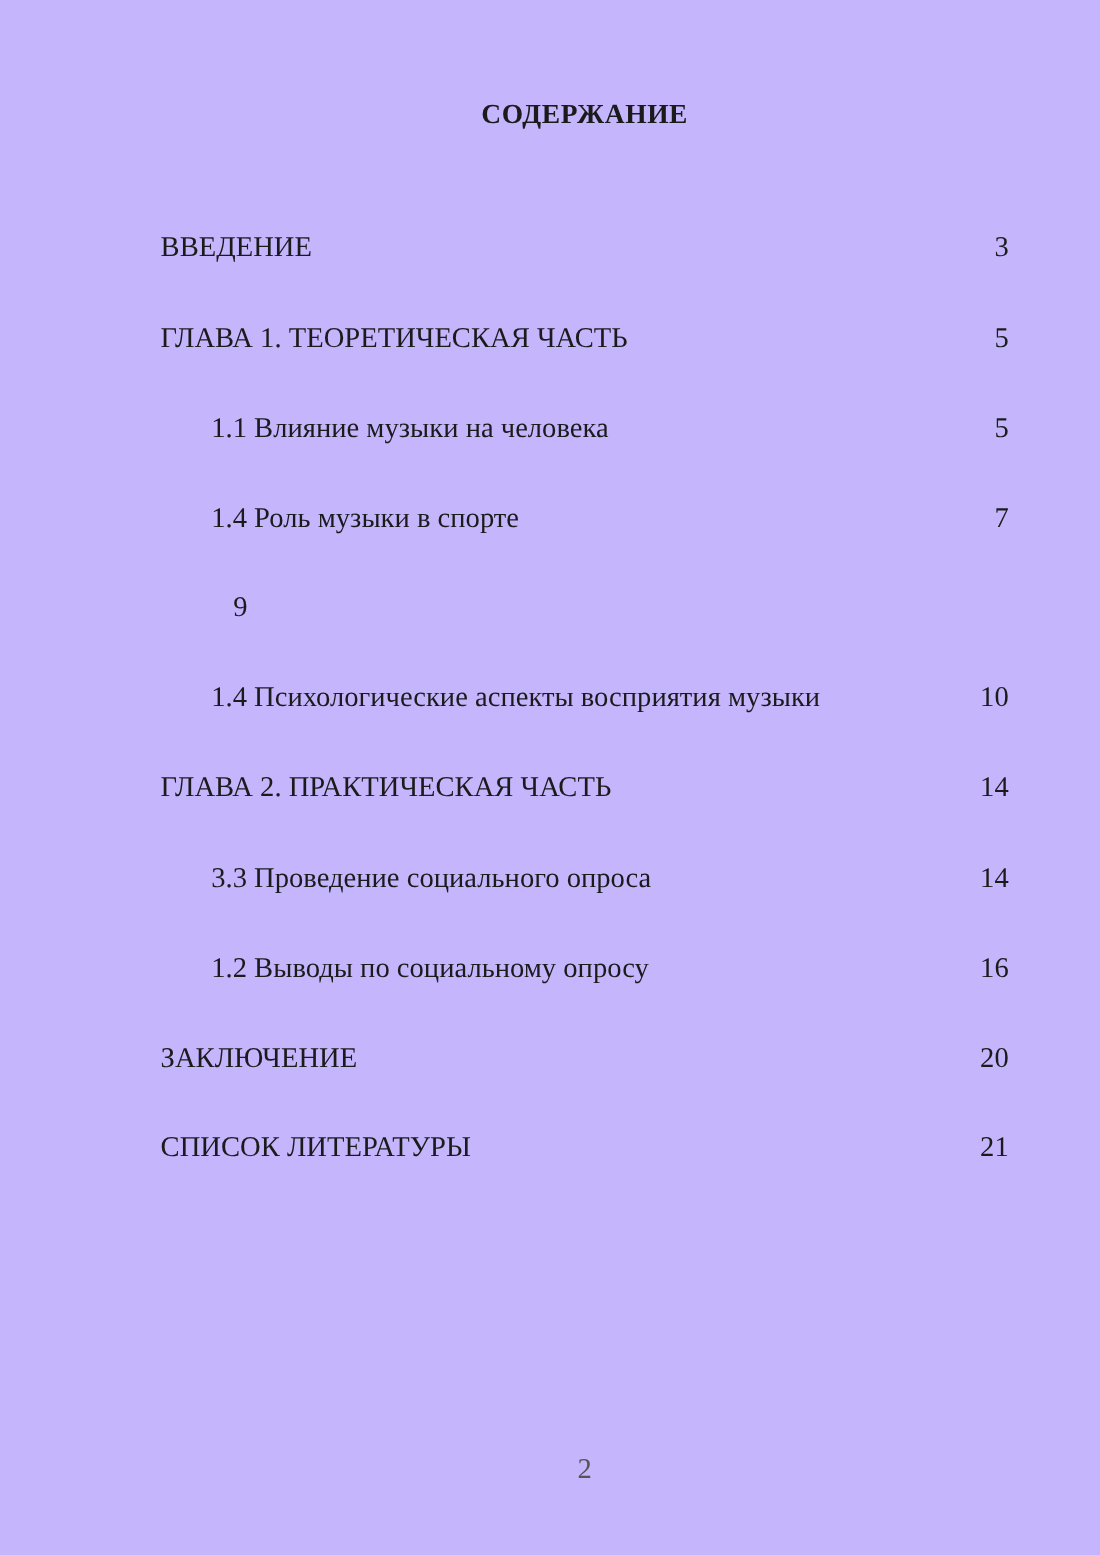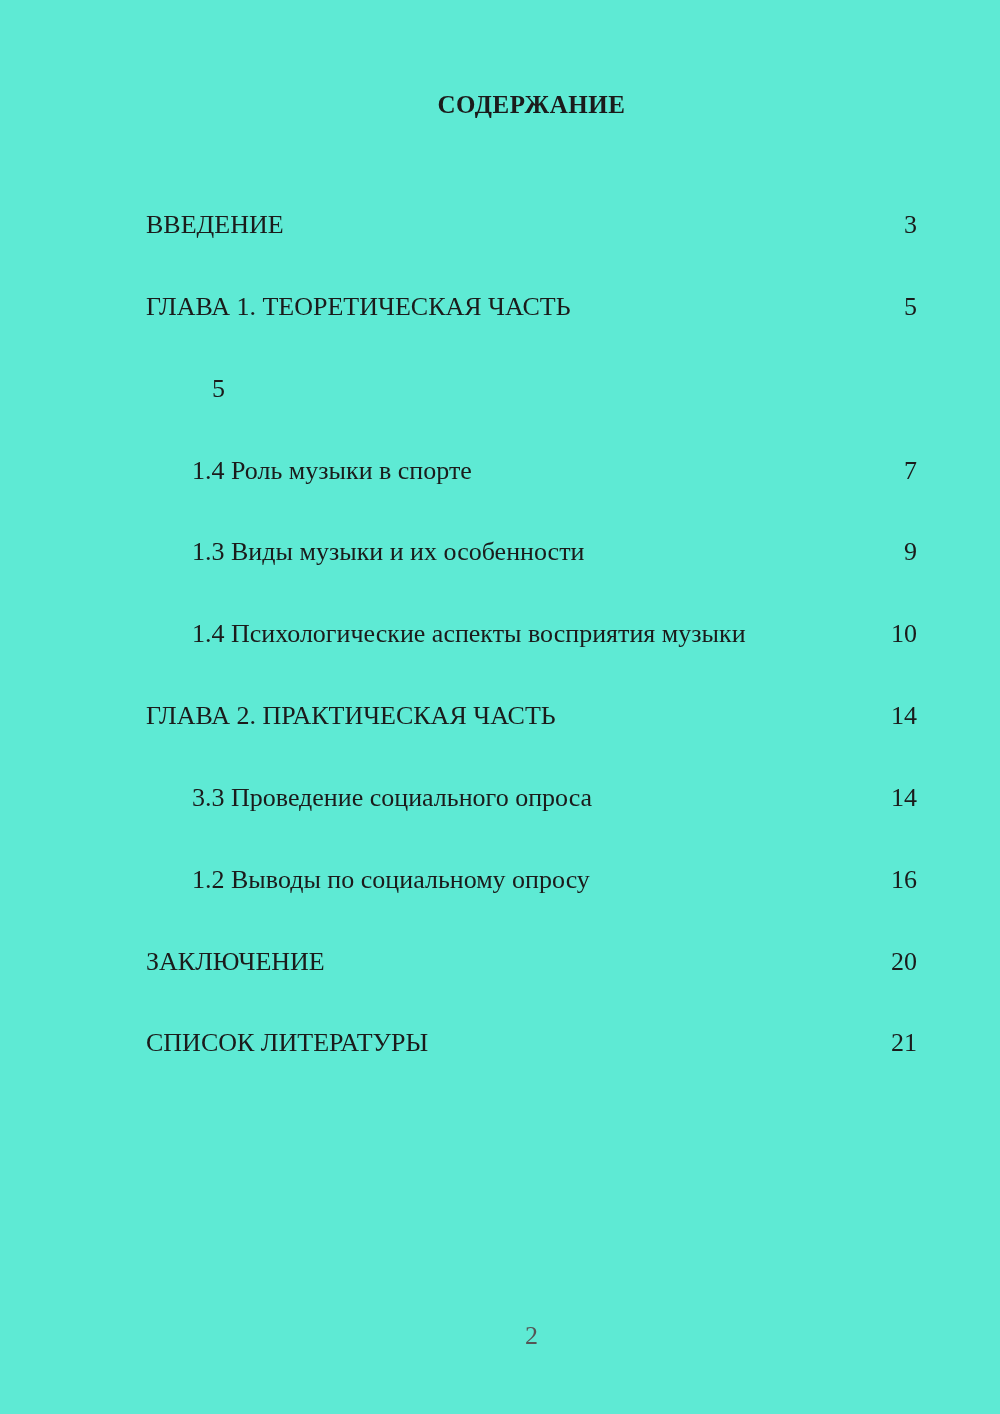--- a/index.html
+++ b/index.html
@@ -4,21 +4,21 @@
 <style>
   html, body {
     margin: 0;
     padding: 0;
     background: #ffffff;
   }
   .page {
     position: relative;
     width: 1000px;
     height: 1414px;
-    background: #5eead4;
+    background: #c4b5fd;
     font-family: "Liberation Serif", "DejaVu Serif", serif;
     color: #1b1b1b;
     overflow: hidden;
   }
   .doc-title {
     position: absolute;
     top: 86px;
     left: 146px;
     width: 771px;
     text-align: center;
@@ -78,30 +78,30 @@
     <span class="toc-entry-label">ВВЕДЕНИЕ</span>
     <span class="toc-entry-page">3</span>
   </div>
 
   <div class="toc-entry level-0">
     <span class="toc-entry-label">ГЛАВА 1. ТЕОРЕТИЧЕСКАЯ ЧАСТЬ</span>
     <span class="toc-entry-page">5</span>
   </div>
 
   <div class="toc-entry level-1">
+    <span class="toc-entry-label">1.1 Влияние музыки на человека</span>
     <span class="toc-entry-page">5</span>
   </div>
 
   <div class="toc-entry level-1">
     <span class="toc-entry-label">1.4 Роль музыки в спорте</span>
     <span class="toc-entry-page">7</span>
   </div>
 
   <div class="toc-entry level-1">
-    <span class="toc-entry-label">1.3 Виды музыки и их особенности</span>
     <span class="toc-entry-page">9</span>
   </div>
 
   <div class="toc-entry level-1">
     <span class="toc-entry-label">1.4 Психологические аспекты восприятия музыки</span>
     <span class="toc-entry-page">10</span>
   </div>
 
   <div class="toc-entry level-0">
     <span class="toc-entry-label">ГЛАВА 2. ПРАКТИЧЕСКАЯ ЧАСТЬ</span>

